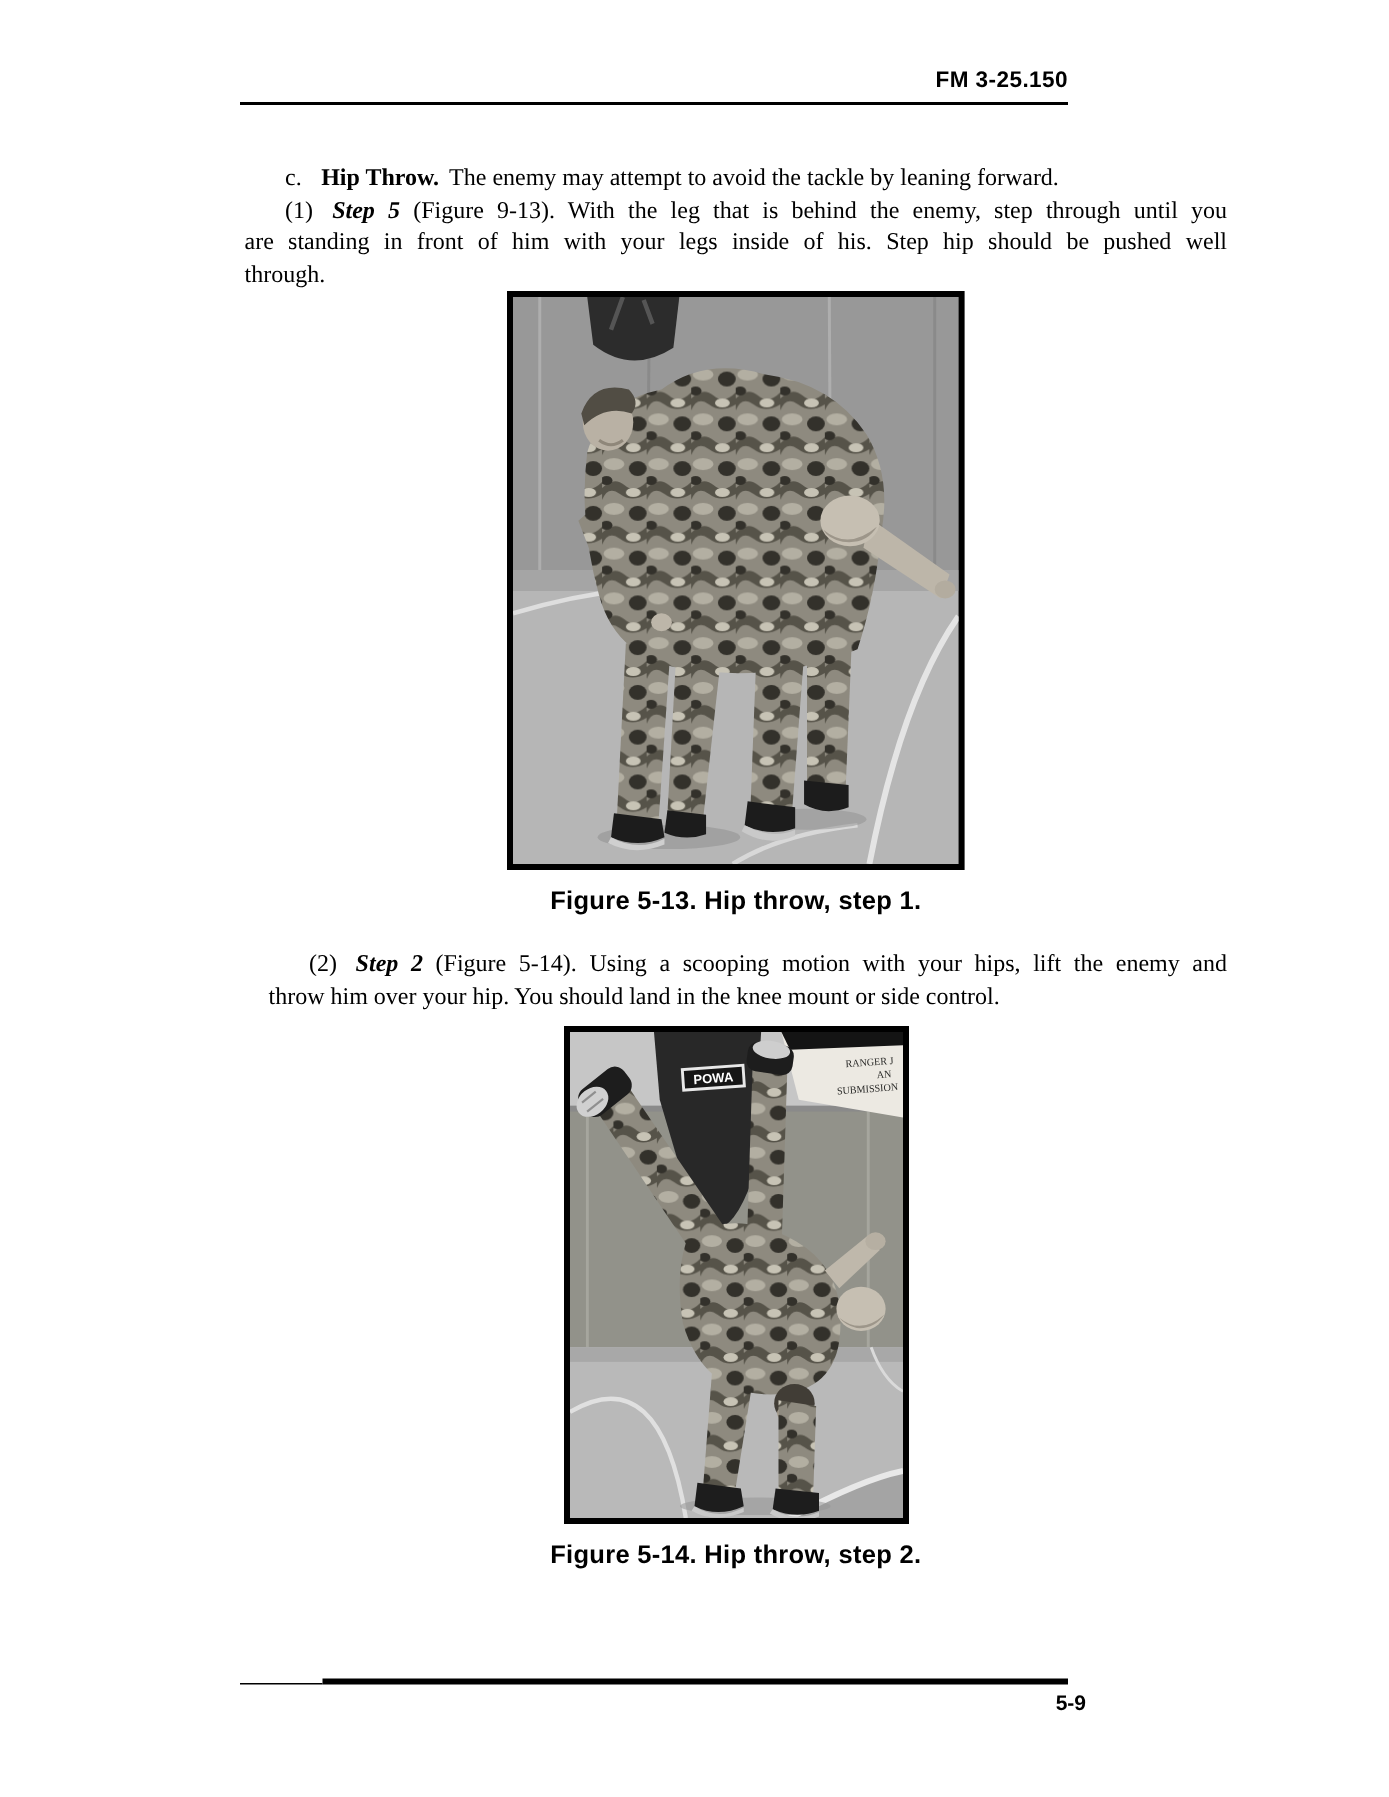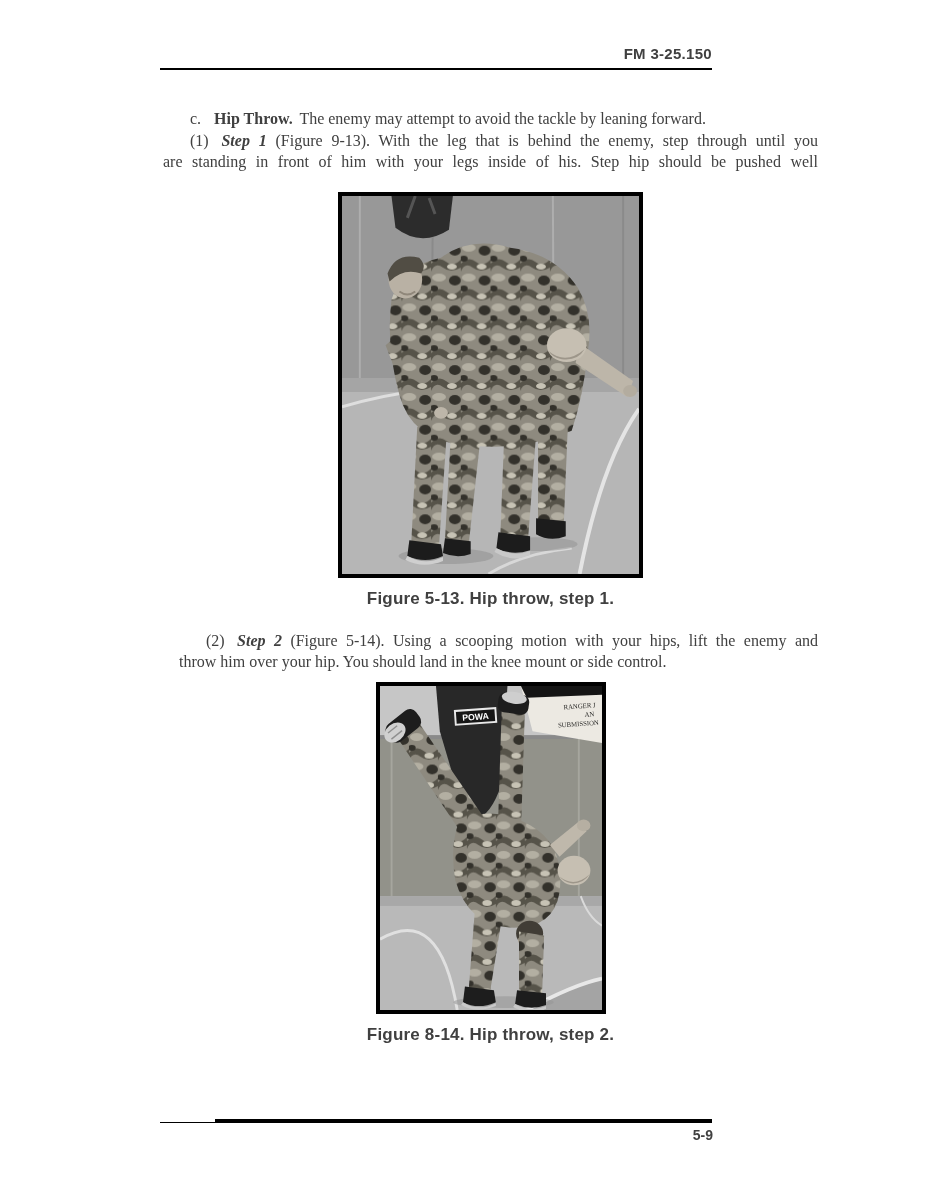--- a/index.html
+++ b/index.html
@@ -1,45 +1,45 @@
 <!DOCTYPE html>
 <html><head>
 <meta charset="utf-8">
 <style>
   html,body{margin:0;padding:0;background:#ffffff;}
   .page{
     position:relative;width:820px;height:1198px;background:#ffffff;
-    font-family:"Liberation Serif",serif;color:#404040;overflow:hidden;
+    font-family:"Liberation Serif",serif;color:#000000;overflow:hidden;
   }
   .hdr-title{
     position:absolute;top:45px;right:108px;
     font-family:"Liberation Sans",sans-serif;font-weight:bold;font-size:15px;letter-spacing:.3px;
   }
   .hdr-rule{position:absolute;top:68px;left:160px;right:108px;height:2px;background:#000;}
   .content{position:absolute;top:108px;left:163px;width:655px;font-size:16px;line-height:21.5px;}
   .pline{text-align:justify;text-align-last:justify;}
   .pline.left{text-align:left;text-align-last:left;}
   .pfirst{text-indent:27px;}
   .lbl{margin-right:9px;}
   .stepnum{margin-right:4px;}
   b.ptitle{margin-right:3px;}
   figure{margin:0;display:flex;flex-direction:column;align-items:center;width:100%;}
-  .fig1{margin-top:19px;}
+  .fig1{}
   .fig2{margin-top:9px;}
   .photo-frame{border:4px solid #000;line-height:0;background:#9a9a9a;}
   figcaption{
     font-family:"Liberation Sans",sans-serif;font-weight:bold;font-size:17px;
     margin-top:11px;white-space:nowrap;letter-spacing:.2px;line-height:20px;
   }
   .p3{margin-top:21px;margin-left:16px;}
   .ftr-rule{position:absolute;top:1119px;left:160px;right:108px;height:4px;display:flex;align-items:flex-end;}
   .ftr-thin{width:55px;height:1.5px;background:#000;}
   .ftr-thick{flex:1;height:4px;background:#000;}
   .page-num{
-    position:absolute;top:1127px;right:107px;
+    position:absolute;top:1127px;right:96px;
     font-family:"Liberation Sans",sans-serif;font-weight:bold;font-size:14px;
   }
 </style>
 </head>
 <body>
 
 <div class="page">
 
   <div class="hdr-title">FM 3-25.150</div>
   <div class="hdr-rule"></div>
@@ -48,24 +48,25 @@
 
     <div class="pline left pfirst">
       <span class="lbl">c.</span>
       <b class="ptitle">Hip Throw.</b>
       <span>The enemy may attempt to avoid the tackle by leaning forward.</span>
     </div>
 
     <div>
       <div class="pline pfirst">
         <span class="stepnum">(1)</span>
-        <b><i>Step 1</i></b>
+        <b><i>Step 5</i></b>
         <span>(Figure 9-13). With the leg that is behind the enemy, step through until you</span>
       </div>
       <div class="pline">are standing in front of him with your legs inside of his. Step hip should be pushed well</div>
+      <div class="pline left">through.</div>
     </div>
 
     <figure class="fig1">
       <div class="photo-frame">
         
         <svg width="297" height="378" viewBox="0 0 300 380" preserveAspectRatio="none" role="img">
           <defs>
             <pattern id="camo1" width="30" height="30" patternUnits="userSpaceOnUse">
               <rect width="30" height="30" fill="#8e8a7f"></rect>
               <path d="M0 8 Q8 0 15 6 T30 4 L30 12 Q20 18 12 12 T0 16 Z" fill="#565349"></path>
@@ -205,21 +206,21 @@
 
           <path d="M98 232 L126 238 L114 312 L92 308 Z" fill="url(#camo2)"></path>
           <path d="M144 250 L170 254 L168 314 L144 312 Z" fill="url(#camo2)"></path>
 
           <path d="M88 306 L118 310 L120 322 Q102 330 86 322 Z" fill="#1d1d1d"></path>
           <path d="M86 322 Q102 332 120 323 L120 326 Q100 334 84 325 Z" fill="#c9c9c9"></path>
           <path d="M142 310 L172 313 L172 325 Q156 331 140 324 Z" fill="#1d1d1d"></path>
           <path d="M140 324 Q156 333 172 326 L172 329 Q154 336 138 327 Z" fill="#c9c9c9"></path>
         </svg>
       </div>
-      <figcaption>Figure 8-14. Hip throw, step 2.</figcaption>
+      <figcaption>Figure 5-14. Hip throw, step 2.</figcaption>
     </figure>
 
   </div>
 
   <div class="ftr-rule">
     <span class="ftr-thin"></span>
     <span class="ftr-thick"></span>
   </div>
   <div class="page-num">5-9</div>
 

